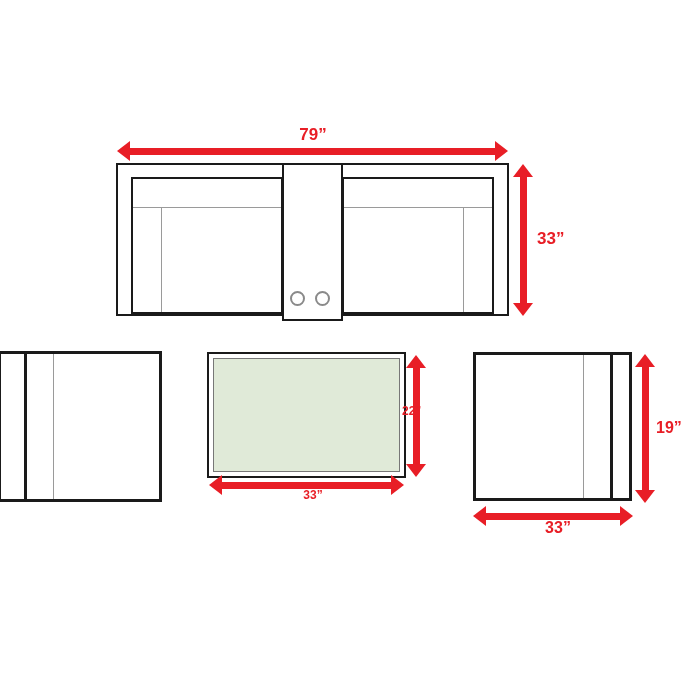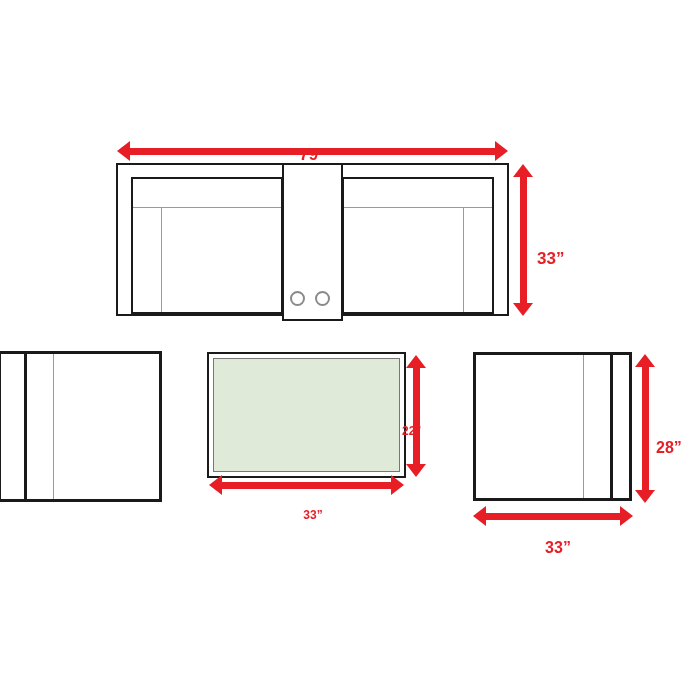--- a/index.html
+++ b/index.html
@@ -37,21 +37,20 @@
   .arrow.h .head.b { border-top: 10px solid transparent; border-bottom: 10px solid transparent; border-left: 13px solid var(--accent); }
   .arrow.v .head.a { border-left: 10px solid transparent; border-right: 10px solid transparent; border-bottom: 13px solid var(--accent); }
   .arrow.v .head.b { border-left: 10px solid transparent; border-right: 10px solid transparent; border-top: 13px solid var(--accent); }
 
   .dim-label {
     position: absolute;
     color: var(--accent);
     font-weight: bold;
     white-space: nowrap;
     line-height: 1;
-    margin-top: 20px;
   }
   .centered { transform: translateX(-50%); }
 
   .cupholder {
     position: absolute;
     width: 15px; height: 15px;
     border: 2px solid #8a8a8a;
     border-radius: 50%;
     background: #fff;
     box-sizing: border-box;
@@ -113,21 +112,21 @@
 
   <div class="shape outline3" style="left:473px; top:352px; width:159px; height:149px;"></div>
   <div class="vline" style="left:583px; top:355px; height:143px;"></div>
   <div class="divider" style="left:610px; top:352px; width:3px; height:149px;"></div>
 
   <div class="arrow v" style="left:635px; top:354px; height:149px;">
     <div class="head a"></div>
     <div class="shaft"></div>
     <div class="head b"></div>
   </div>
-  <div class="dim-label" style="left:656px; top:420px; font-size:16px;">28”</div>
+  <div class="dim-label" style="left:656px; top:420px; font-size:16px;">19”</div>
 
   <div class="arrow h" style="left:473px; top:506px; width:160px;">
     <div class="head a"></div>
     <div class="shaft"></div>
     <div class="head b"></div>
   </div>
   <div class="dim-label centered" style="left:558px; top:520px; font-size:16px;">33”</div>
 
 </div>
 

